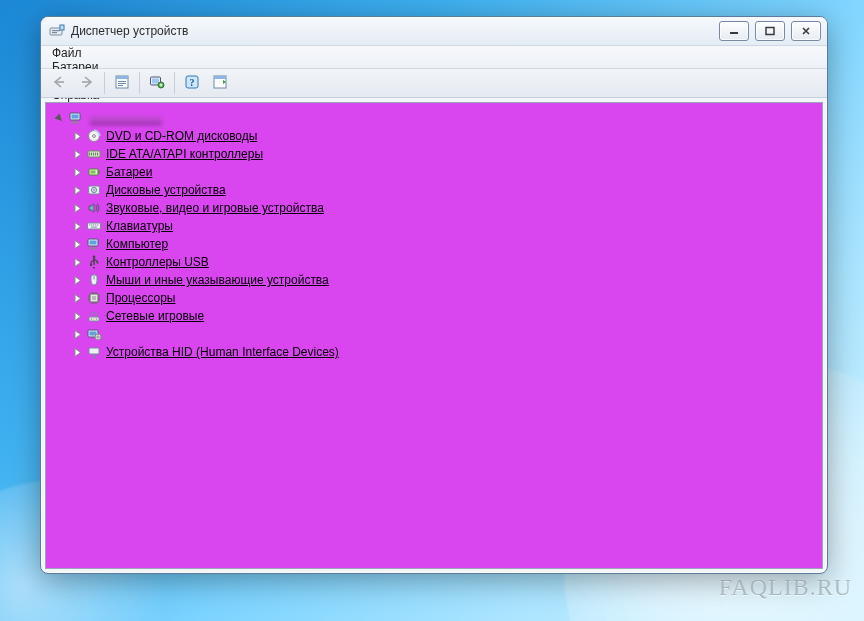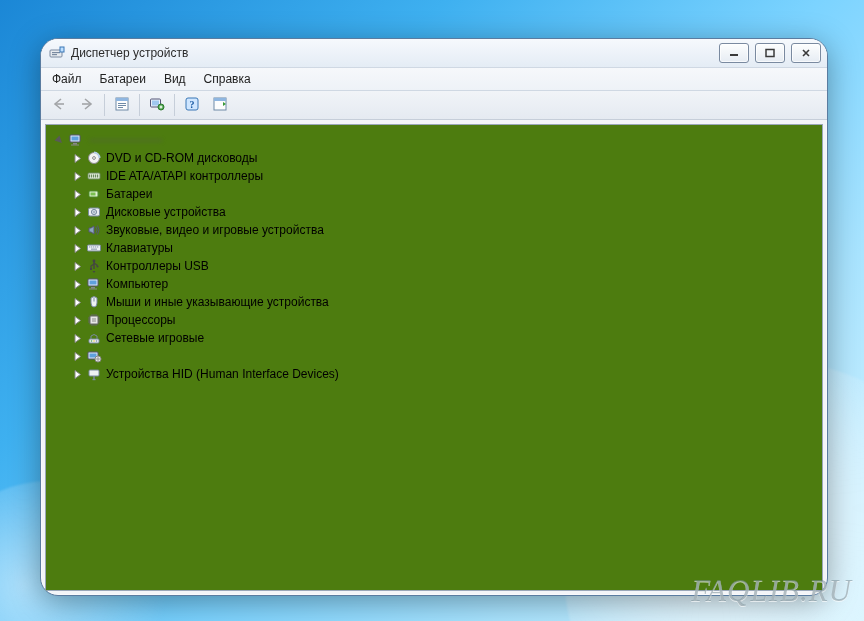--- a/index.html
+++ b/index.html
@@ -10,33 +10,32 @@
     position:relative;
     overflow:hidden;
     width:864px;height:621px;
   }
   
   .blob{position:absolute;border-radius:50%;filter:blur(1px);}
   .blob1{width:420px;height:420px;right:-120px;bottom:-160px;background:radial-gradient(circle at 35% 35%,rgba(255,255,255,.9),rgba(255,255,255,0) 60%);}
   .blob2{width:160px;height:160px;right:60px;bottom:60px;background:radial-gradient(circle at 40% 40%,#fff89a 0%,#f6e24a 55%,rgba(246,226,74,0) 70%);}
   .blob3{width:260px;height:260px;left:-80px;bottom:-120px;background:radial-gradient(circle at 40% 40%,rgba(255,255,255,.5),rgba(255,255,255,0) 65%);}
   .watermark{
-    position:absolute;right:12px;bottom:12px;
+    position:absolute;right:12px;bottom:20px;
     font-family:Georgia,"Times New Roman",serif;
-    font-size:31px;letter-spacing:1px;
+    font-size:24px;letter-spacing:1px;
     color:rgba(120,140,150,.55);text-shadow:0 1px 0 rgba(255,255,255,.6);
     pointer-events:none;
-    font-style:italic;
   }
 
   
   .window{
-    position:absolute;left:40px;top:38px;width:786px;height:556px;
+    position:absolute;left:40px;top:16px;width:786px;height:556px;
     background:#f3f5f8;
-    border:1px solid #5a7ca0;border-radius:18px;
+    border:1px solid #5a7ca0;border-radius:8px;
     box-shadow:0 6px 30px rgba(0,0,0,.35),0 0 0 1px rgba(255,255,255,.4) inset;
     display:flex;flex-direction:column;overflow:hidden;
   }
   .titlebar{
     height:28px;display:flex;align-items:center;padding:0 6px 0 8px;
     background:linear-gradient(#f6f9fd,#e4ecf5);
     border-bottom:1px solid #cfd8e3;
   }
   .titlebar .ticon{margin-right:6px;display:inline-flex;}
   .titlebar .title{color:#2b2b2b;}
@@ -47,41 +46,42 @@
     display:flex;align-items:center;justify-content:center;
     box-shadow:0 0 0 1px rgba(255,255,255,.7) inset;
   }
   .winbtn svg{display:block;}
 
   .menubar{
     height:22px;display:flex;align-items:stretch;
     background:linear-gradient(#f6f8fb,#eef2f7);
     border-bottom:1px solid #cfd8e3;
     padding:0 2px;
+    flex-direction:column;
   }
   .menuitem{
     padding:0 9px;display:flex;align-items:center;color:#222;
   }
 
   .toolbar{
     height:28px;display:flex;align-items:center;gap:0;
     background:linear-gradient(#f1f4f8,#e5eaf1);
     border-bottom:1px solid #c6ced9;
     padding:0 4px;
   }
   .tbtn{
     width:24px;height:24px;display:flex;align-items:center;justify-content:center;
     border:1px solid transparent;border-radius:2px;margin:0 1px;
   }
   .tbtn.disabled{opacity:.45;}
   .tsep{width:1px;height:22px;background:#c6ced9;margin:0 3px;}
 
   .client{
-    flex:1;margin:4px;background:#4d7c0f;border:1px solid #9aa7b8;
-    overflow:auto;padding:6px 4px;
+    flex:1;margin:4px;background:#d946ef;border:1px solid #9aa7b8;
+    overflow:auto;padding:6px 4px;text-decoration:underline;
   }
 
   
   .tree{list-style:none;margin:0;padding:0;}
   .node{display:flex;align-items:center;height:18px;line-height:18px;white-space:nowrap;color:#000;}
   .indent{display:inline-block;height:1px;}
   .expander{
     width:11px;height:11px;margin-right:3px;display:inline-flex;align-items:center;justify-content:center;
   }
   .expander svg{display:block;}
@@ -310,40 +310,40 @@
         <li>
           <div class="node">
             <span class="indent" style="width:22px"></span>
             <span class="expander">
               <svg width="11" height="11" viewBox="0 0 11 11">
                 <path d="M3 1.5 L8.5 5.5 L3 9.5 Z" fill="#fff" stroke="#8a8a8a" stroke-width="1"></path>
               </svg>
             </span>
             <span class="devicon">
               <svg width="16" height="16" viewBox="0 0 16 16">
+                <use href="#ic-computer"></use>
+              </svg>
+            </span>
+            <span>Компьютер</span>
+          </div>
+        </li>
+        <li>
+          <div class="node">
+            <span class="indent" style="width:22px"></span>
+            <span class="expander">
+              <svg width="11" height="11" viewBox="0 0 11 11">
+                <path d="M3 1.5 L8.5 5.5 L3 9.5 Z" fill="#fff" stroke="#8a8a8a" stroke-width="1"></path>
+              </svg>
+            </span>
+            <span class="devicon">
+              <svg width="16" height="16" viewBox="0 0 16 16">
                 <use href="#ic-usb"></use>
               </svg>
             </span>
             <span>Контроллеры USB</span>
-          </div>
-        </li>
-        <li>
-          <div class="node">
-            <span class="indent" style="width:22px"></span>
-            <span class="expander">
-              <svg width="11" height="11" viewBox="0 0 11 11">
-                <path d="M3 1.5 L8.5 5.5 L3 9.5 Z" fill="#fff" stroke="#8a8a8a" stroke-width="1"></path>
-              </svg>
-            </span>
-            <span class="devicon">
-              <svg width="16" height="16" viewBox="0 0 16 16">
-                <use href="#ic-computer"></use>
-              </svg>
-            </span>
-            <span>Компьютер</span>
           </div>
         </li>
         <li>
           <div class="node">
             <span class="indent" style="width:22px"></span>
             <span class="expander">
               <svg width="11" height="11" viewBox="0 0 11 11">
                 <path d="M3 1.5 L8.5 5.5 L3 9.5 Z" fill="#fff" stroke="#8a8a8a" stroke-width="1"></path>
               </svg>
             </span>

